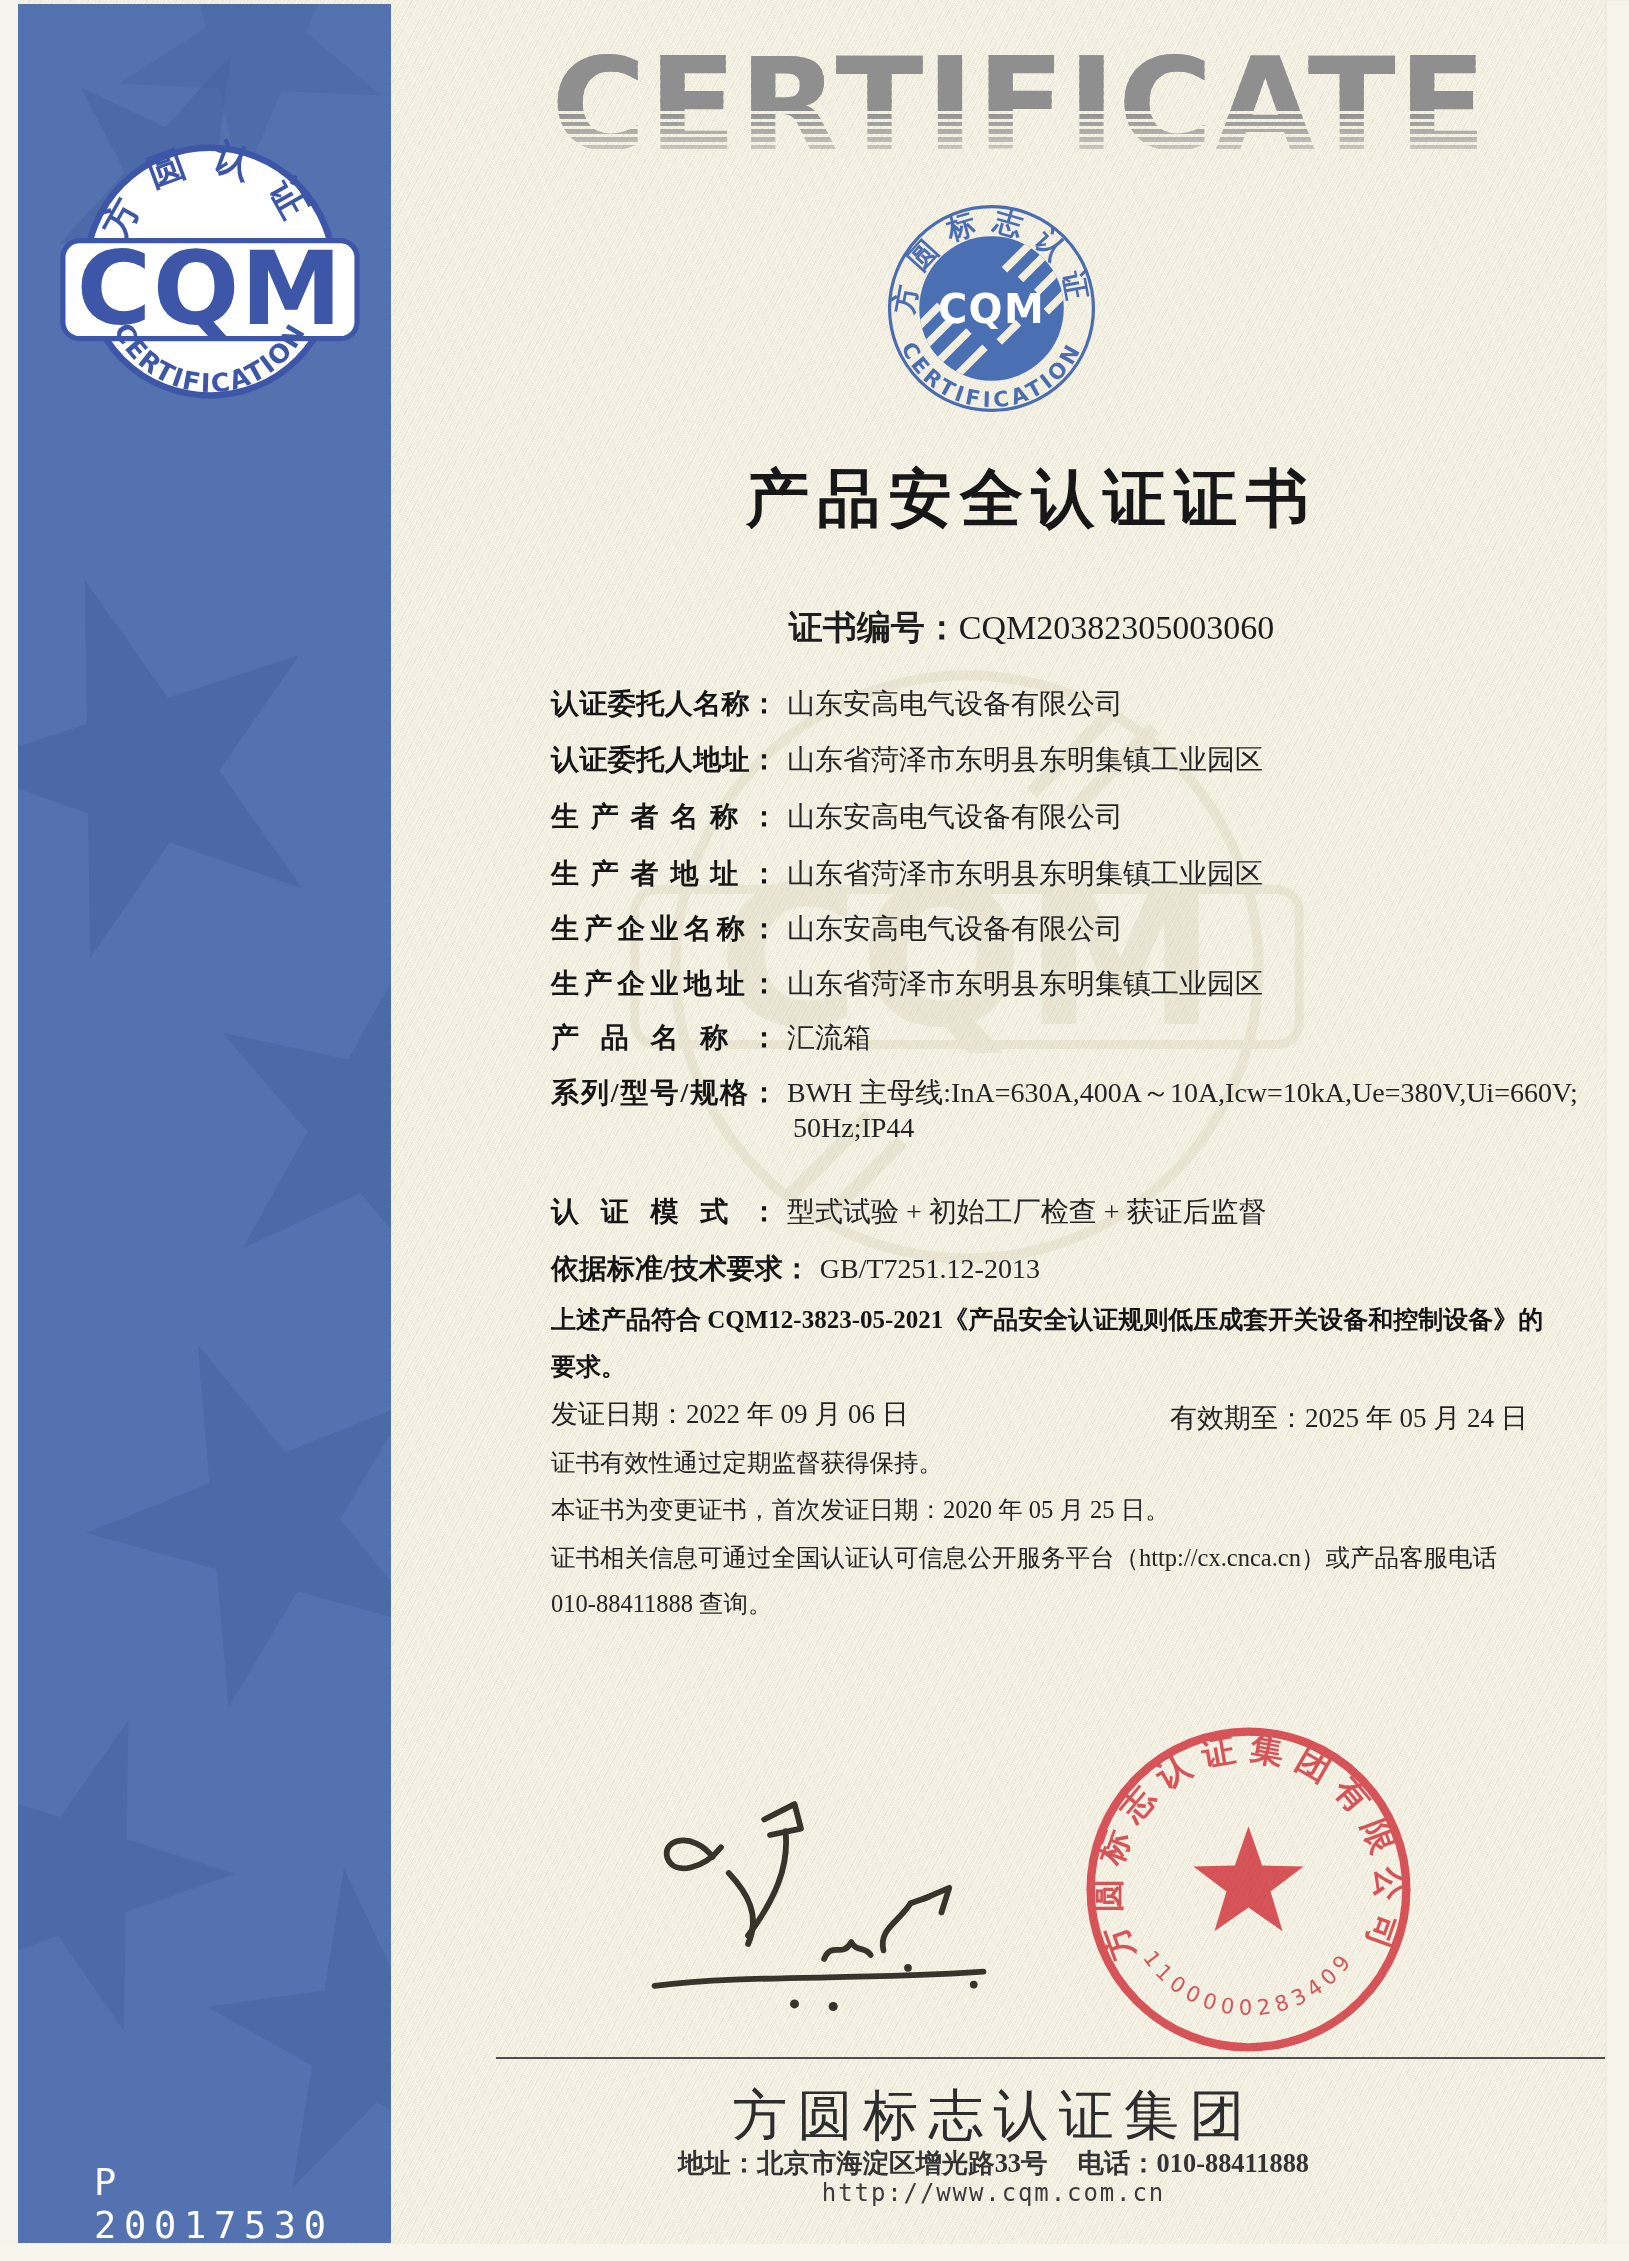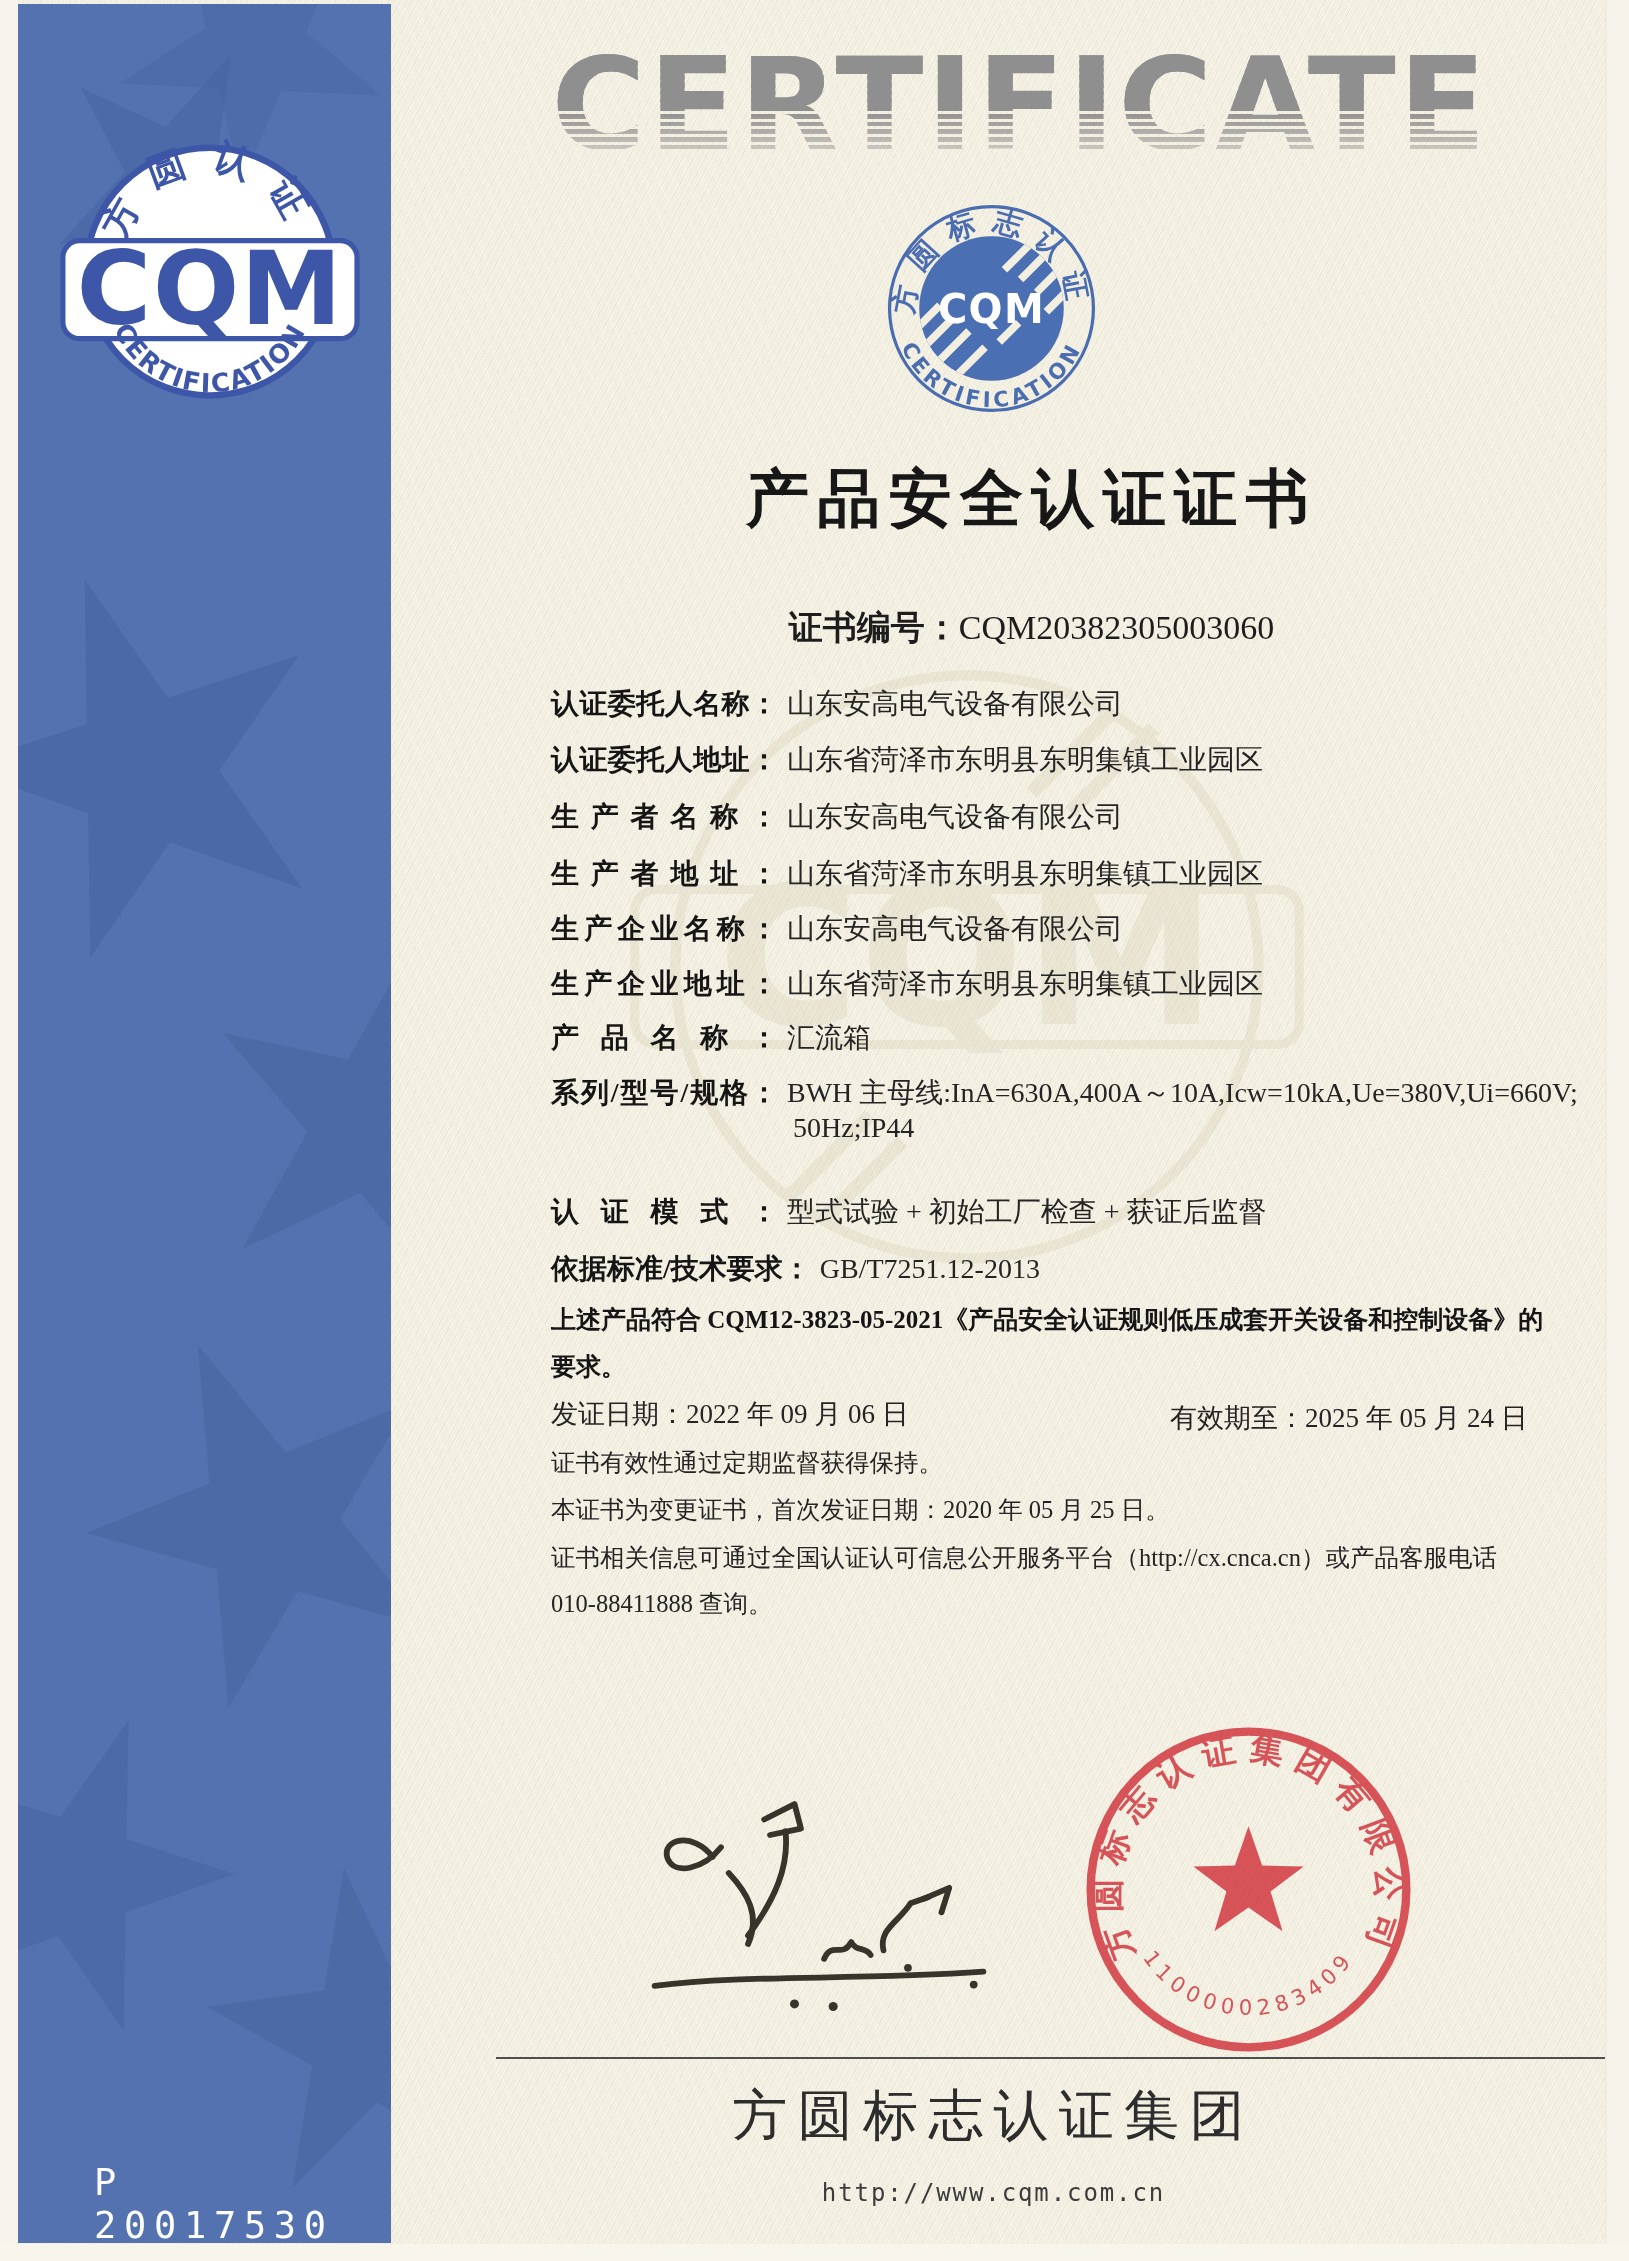--- a/index.html
+++ b/index.html
@@ -198,18 +198,21 @@
       <textPath href="#stampTop" startOffset="50%" text-anchor="middle">方圆标志认证集团有限公司</textPath>
     </text>
     <text class="svg-sans" font-size="33" fill="#e04a56" letter-spacing="9">
       <textPath href="#stampBottom" startOffset="50%" text-anchor="middle">1100000283409</textPath>
     </text>
     <path d="M 260 162 L 281.2 222.9 L 345.6 224.2 L 294.2 263.1 L 312.9 324.8 L 260 288 L 207.1 324.8 L 225.8 263.1 L 174.4 224.2 L 238.8 222.9 Z" fill="#e04a56"></path>
   </svg>
 
   <div class="footer-line"></div>
   <div class="footer-col footer-org">方圆标志认证集团</div>
+  <div class="footer-col footer-addr">
+    <span>地址：北京市海淀区增光路33号</span><span class="gap"></span><span>电话：010-88411888</span>
+  </div>
   <div class="footer-col footer-url">http://www.cqm.com.cn</div>
 
   <div class="right-strip"></div>
   <div class="bottom-strip"></div>
 </div>
 
 
 </body></html>

